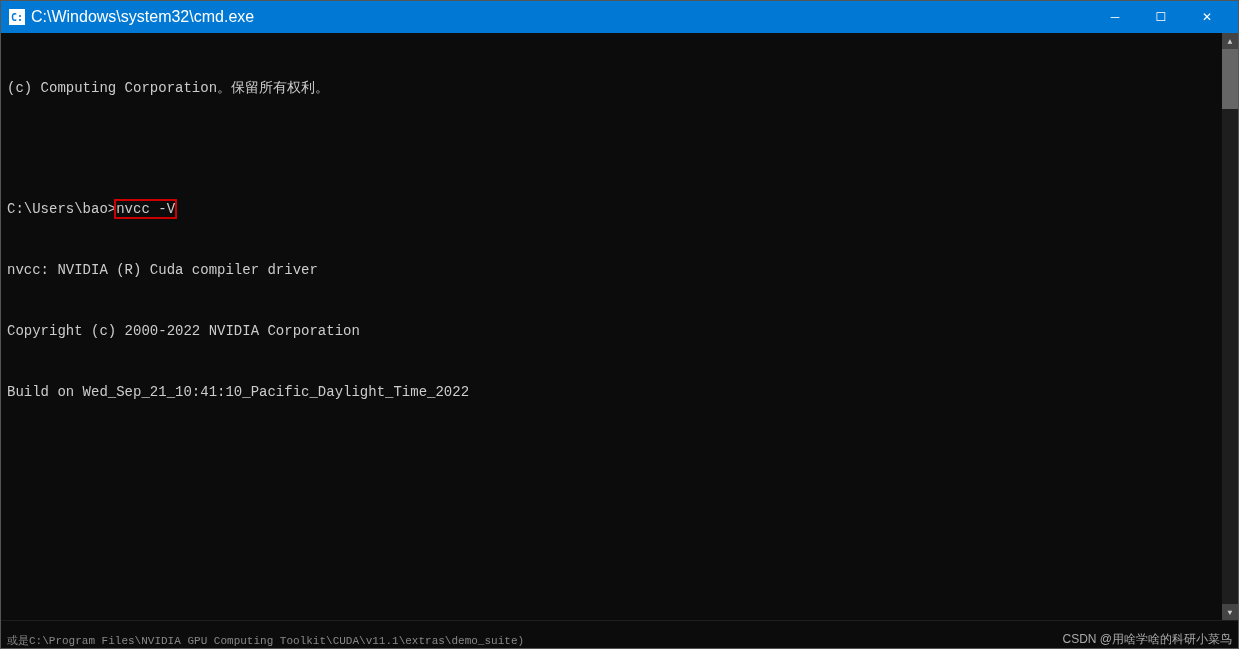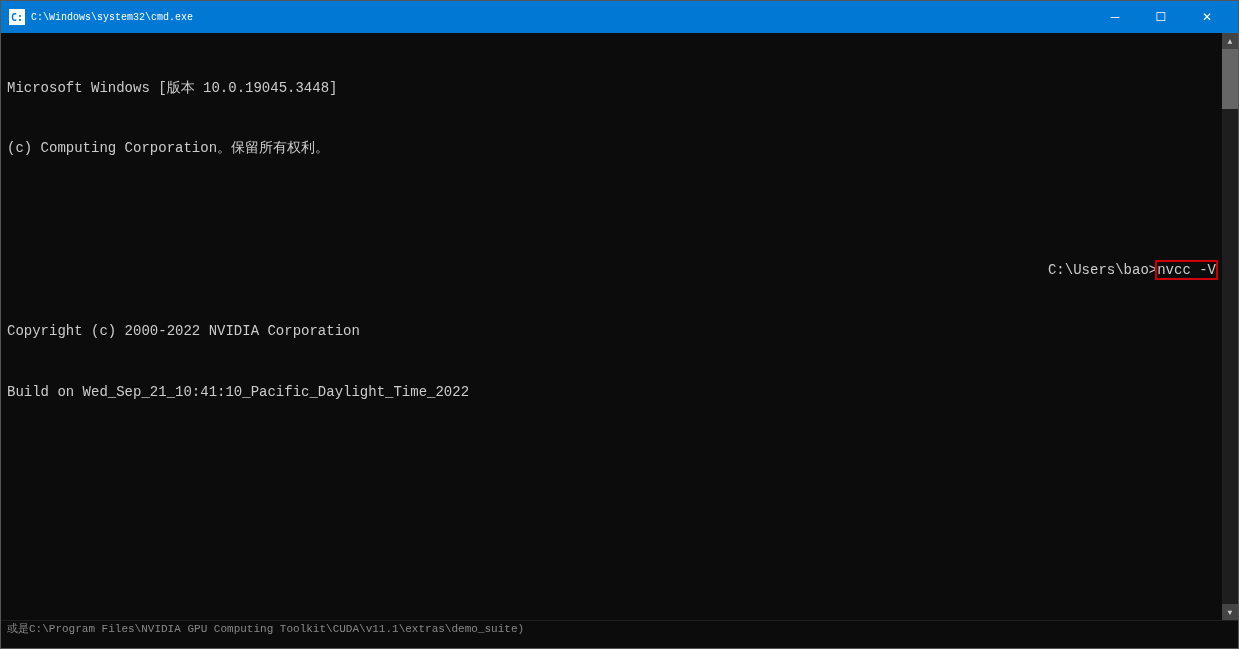--- a/index.html
+++ b/index.html
@@ -43,22 +43,22 @@
       align-items: center;
       justify-content: center;
       font-size: 10px;
       font-weight: bold;
       color: #0078d4;
       flex-shrink: 0;
     }
 
     .title-bar-text {
       color: #fff;
-      font-size: 10px;
-      font-family: Liberation Mono, monospace;
+      font-size: 16px;
+      font-family: Liberation Sans, sans-serif;
       flex: 1;
     }
 
     .title-bar-controls {
       display: flex;
       gap: 0;
     }
 
     .title-bar-btn {
       width: 46px;
@@ -125,21 +125,21 @@
       left: 0;
       width: 16px;
       height: 60px;
       background: #666;
     }
 
     .bottom-bar {
       background: #0c0c0c;
       height: 28px;
       display: flex;
-      align-items: flex-start;
+      align-items: flex-end;
       padding: 0 6px;
       flex-shrink: 0;
       border-top: 1px solid #1e1e1e;
     }
 
     .bottom-text {
       color: #888;
       font-size: 11px;
       font-family: 'Courier New', Courier, monospace;
     }
@@ -151,21 +151,20 @@
       font-family: 'Segoe UI', Arial, sans-serif;
       margin-top: 35px;
     }
 
     .line {
       display: block;
     }
 
     .prompt-line {
       display: block;
-      text-align: right;
     }
 
     .cmd-text {
       color: #cccccc;
     }
 
     .highlighted-cmd {
       outline: 2px solid #cc0000;
       display: inline;
     }
@@ -182,24 +181,24 @@
     <span class="title-bar-text">C:\Windows\system32\cmd.exe</span>
     <div class="title-bar-controls">
       <div class="title-bar-btn">─</div>
       <div class="title-bar-btn">☐</div>
       <div class="title-bar-btn close">✕</div>
     </div>
   </div>
 
   <div class="console-area">
     <div class="console-content">
-      <span class="line">Microsoft Windows [版本 10.0.19045.3448]</span>
       <span class="line">(c) Computing Corporation。保留所有权利。</span>
       <span class="line"> </span>
       <span class="prompt-line"><span class="cmd-text">C:\Users\bao&gt;</span><span class="highlighted-cmd"><span>nvcc -V</span></span></span>
+      <span class="line">nvcc: NVIDIA (R) Cuda compiler driver</span>
       <span class="line">Copyright (c) 2000-2022 NVIDIA Corporation</span>
       <span class="line">Build on Wed_Sep_21_10:41:10_Pacific_Daylight_Time_2022</span>
       
       
     </div>
     <div class="scrollbar">
       <div class="scrollbar-arrow">▲</div>
       <div class="scrollbar-track">
         <div class="scrollbar-thumb"></div>
       </div>

